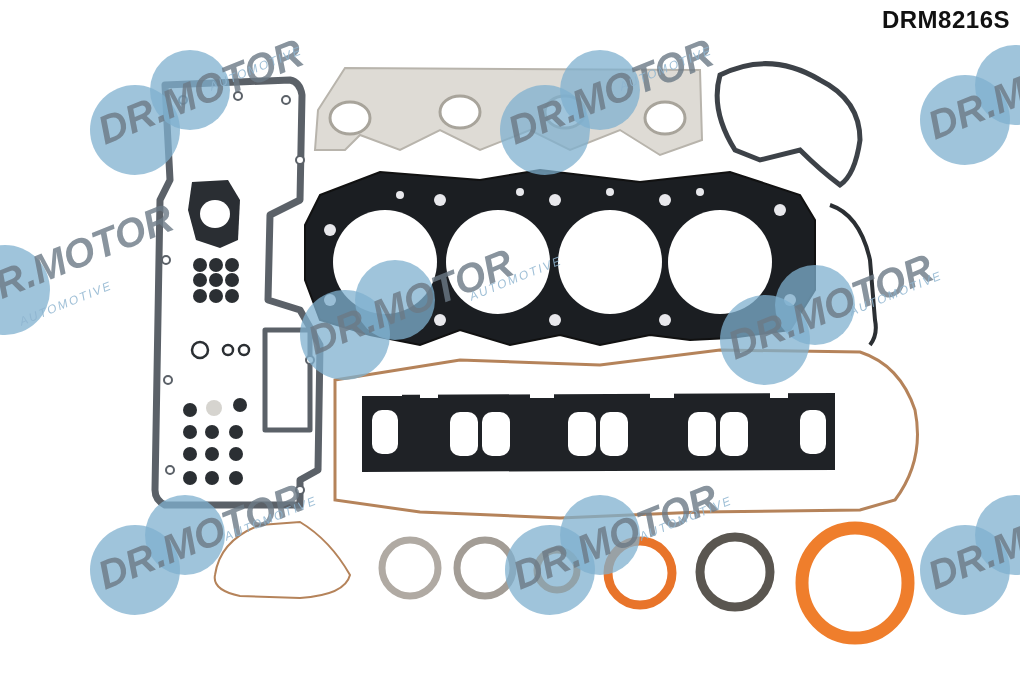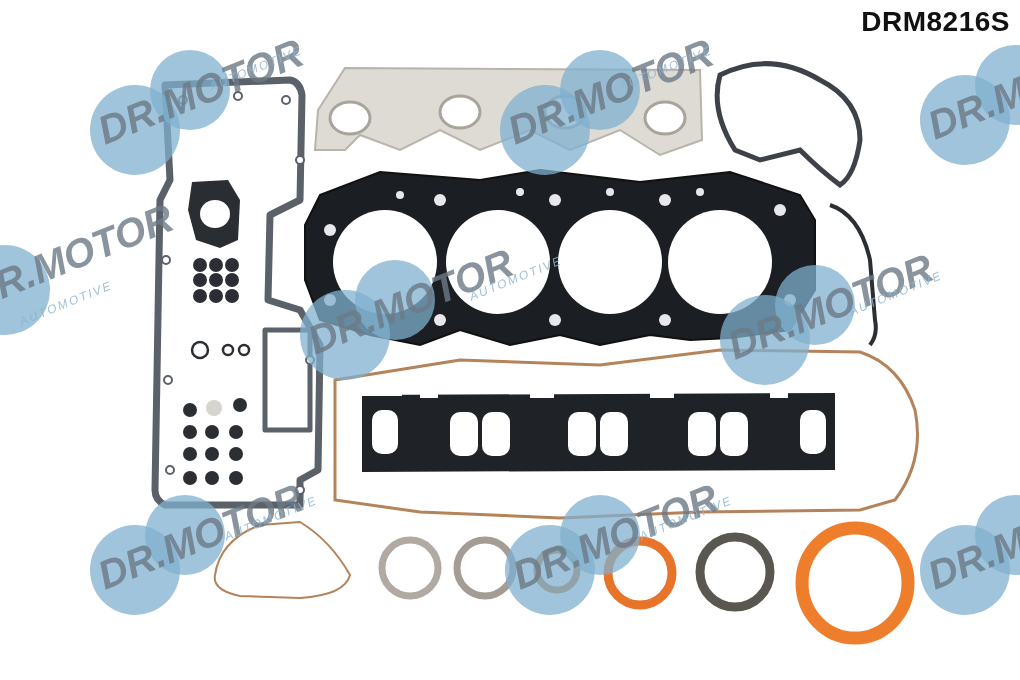--- a/index.html
+++ b/index.html
@@ -1,17 +1,17 @@
 <!DOCTYPE html>
 <html><head>
 <meta charset="utf-8">
 <style>
   html,body{margin:0;padding:0;background:#ffffff;}
   #stage{position:relative;width:1020px;height:680px;overflow:hidden;background:#ffffff;font-family:"Liberation Sans",sans-serif;}
-  #part-number{position:absolute;right:10px;top:6px;font-family:"Liberation Sans",sans-serif;font-weight:700;font-size:28px;letter-spacing:0.5px;color:#111111;z-index:10;}
+  #part-number{position:absolute;right:10px;top:6px;font-family:"Liberation Sans",sans-serif;font-weight:700;font-size:24px;letter-spacing:0.5px;color:#111111;z-index:10;}
   svg.parts{position:absolute;left:0;top:0;}
   .wm{position:absolute;z-index:5;pointer-events:none;}
   .wm .dot{position:absolute;border-radius:50%;background:#7fb0cf;opacity:0.75;}
   .wm .txt{position:absolute;font-family:"Liberation Sans",sans-serif;font-weight:700;font-style:italic;color:#6c7a86;opacity:0.8;white-space:nowrap;transform-origin:left center;}
   .wm .sub{position:absolute;font-family:"Liberation Sans",sans-serif;font-style:italic;color:#8fb5d0;opacity:0.85;white-space:nowrap;letter-spacing:2px;transform-origin:left center;}
 </style>
 </head>
 <body>
 
 <div id="stage">

